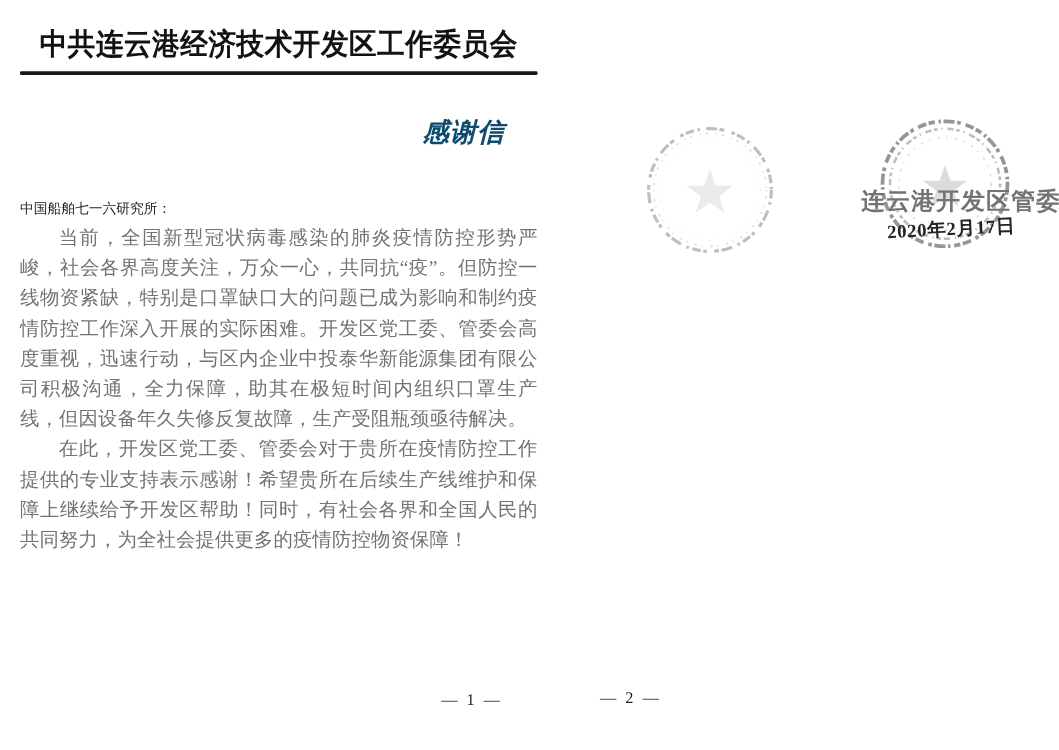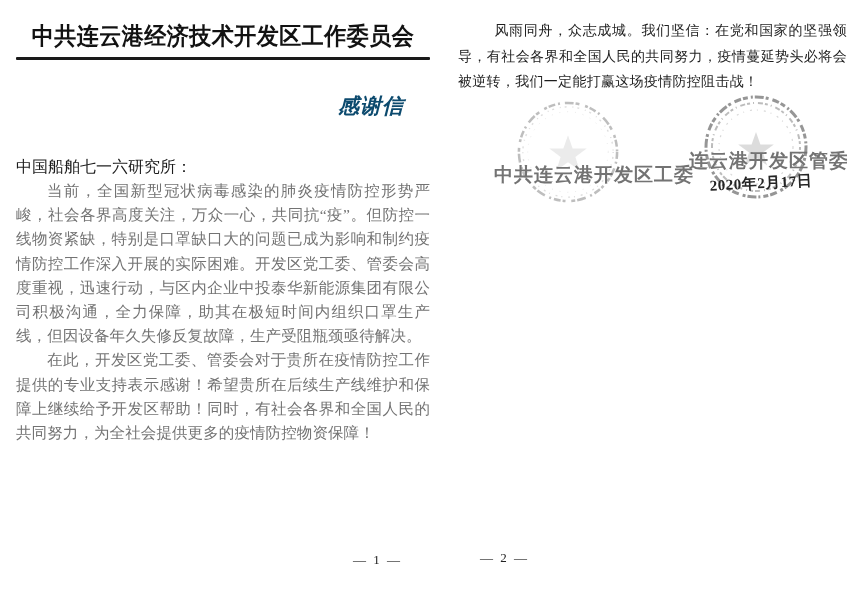--- a/index.html
+++ b/index.html
@@ -20,21 +20,21 @@
     transform:scaleY(1.08);
   }
   .letterhead-rule{height:3px;background:#1a1a1a;margin-top:6px;border-radius:1px;}
 
   .letter-title{
     font-family:"Liberation Sans","DejaVu Sans",sans-serif;
     font-weight:bold;font-size:21px;text-align:right;
     margin:32px 26px 0 0;color:#0c4a6e;letter-spacing:1px;font-style:italic;
   }
 
-  .salutation{margin-top:35px;font-size:16px;line-height:24px;color:#1c1c1c;}
+  .salutation{margin-top:35px;font-size:11px;line-height:24px;color:#1c1c1c;}
   .body-text p{
     margin:0;font-size:15.5px;line-height:24.2px;letter-spacing:0.1px;
     text-indent:2em;text-align:justify;color:#737373;
   }
   .page2 .p2-paragraph{
     margin:6px 0 0 12px;font-size:14px;line-height:25.5px;letter-spacing:0.3px;
     text-indent:2.6em;text-align:justify;color:#1e1e1e;
   }
 
   .pagenum{
@@ -76,36 +76,34 @@
 
     <div class="body-text">
       <p>当前，全国新型冠状病毒感染的肺炎疫情防控形势严峻，社会各界高度关注，万众一心，共同抗“疫”。但防控一线物资紧缺，特别是口罩缺口大的问题已成为影响和制约疫情防控工作深入开展的实际困难。开发区党工委、管委会高度重视，迅速行动，与区内企业中投泰华新能源集团有限公司积极沟通，全力保障，助其在极短时间内组织口罩生产线，但因设备年久失修反复故障，生产受阻瓶颈亟待解决。</p>
       <p>在此，开发区党工委、管委会对于贵所在疫情防控工作提供的专业支持表示感谢！希望贵所在后续生产线维护和保障上继续给予开发区帮助！同时，有社会各界和全国人民的共同努力，为全社会提供更多的疫情防控物资保障！</p>
     </div>
 
     <div class="pagenum pagenum1">— 1 —</div>
   </div>
 
   <div class="page page2">
-    <p class="p2-paragraph">风雨同舟，众志成城。我们坚信：在党和国家的坚强领导，有社会各界和全国人民的共同努力，疫情蔓延势头必将会被逆转，我们一定能打赢这场疫情防控阻击战！</p>
 
     <svg class="seal seal-1" viewBox="0 0 110 110">
       <circle cx="55" cy="55" r="50" fill="none" stroke="#9a9a9a" stroke-width="2.6" stroke-dasharray="7 3 2 5 9 2 4 6 3 2" opacity="0.75"></circle>
       <circle cx="55" cy="55" r="46" fill="none" stroke="#a8a8a8" stroke-width="1.4" stroke-dasharray="1 4 2 6" opacity="0.45"></circle>
       <polygon points="55,38 59.7,51.5 74,51.5 62.5,60 66.8,73.5 55,65.4 43.2,73.5 47.5,60 36,51.5 50.3,51.5" fill="#b0b0b0" opacity="0.30"></polygon>
       <circle cx="55" cy="55" r="41" fill="none" stroke="#b5b5b5" stroke-width="1" stroke-dasharray="1 7" opacity="0.35"></circle>
     </svg>
 
     <svg class="seal seal-2" viewBox="0 0 110 110">
       <circle cx="55" cy="55" r="50" fill="none" stroke="#6f6f6f" stroke-width="3" stroke-dasharray="9 2 3 4 7 2 5 3 2 2" opacity="0.85"></circle>
       <circle cx="55" cy="55" r="44" fill="none" stroke="#7c7c7c" stroke-width="2" stroke-dasharray="3 3 1 4 5 2" opacity="0.6"></circle>
       <polygon points="55,40 59.4,52.6 72.8,52.6 62,60.5 66,73.2 55,65.6 44,73.2 48,60.5 37.2,52.6 50.6,52.6" fill="#8a8a8a" opacity="0.35"></polygon>
       <circle cx="55" cy="55" r="37" fill="none" stroke="#8f8f8f" stroke-width="1.2" stroke-dasharray="2 5 1 6" opacity="0.4"></circle>
     </svg>
 
-    <div class="sig-text sig-1">中共连云港开发区工委</div>
     <div class="sig-text sig-2">连云港开发区管委会</div>
     <div class="sig-date">2020年2月17日</div>
 
     <div class="pagenum pagenum2">— 2 —</div>
   </div>
 
 </div>
 
 </body></html>

